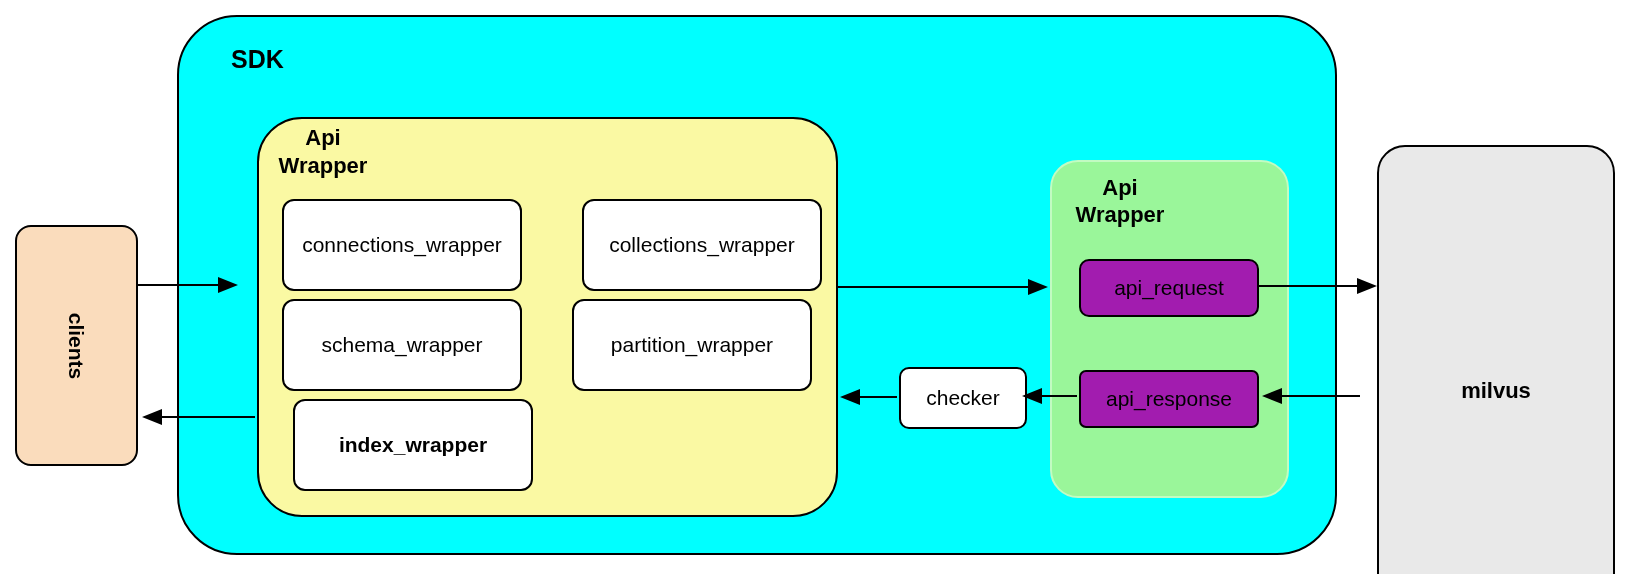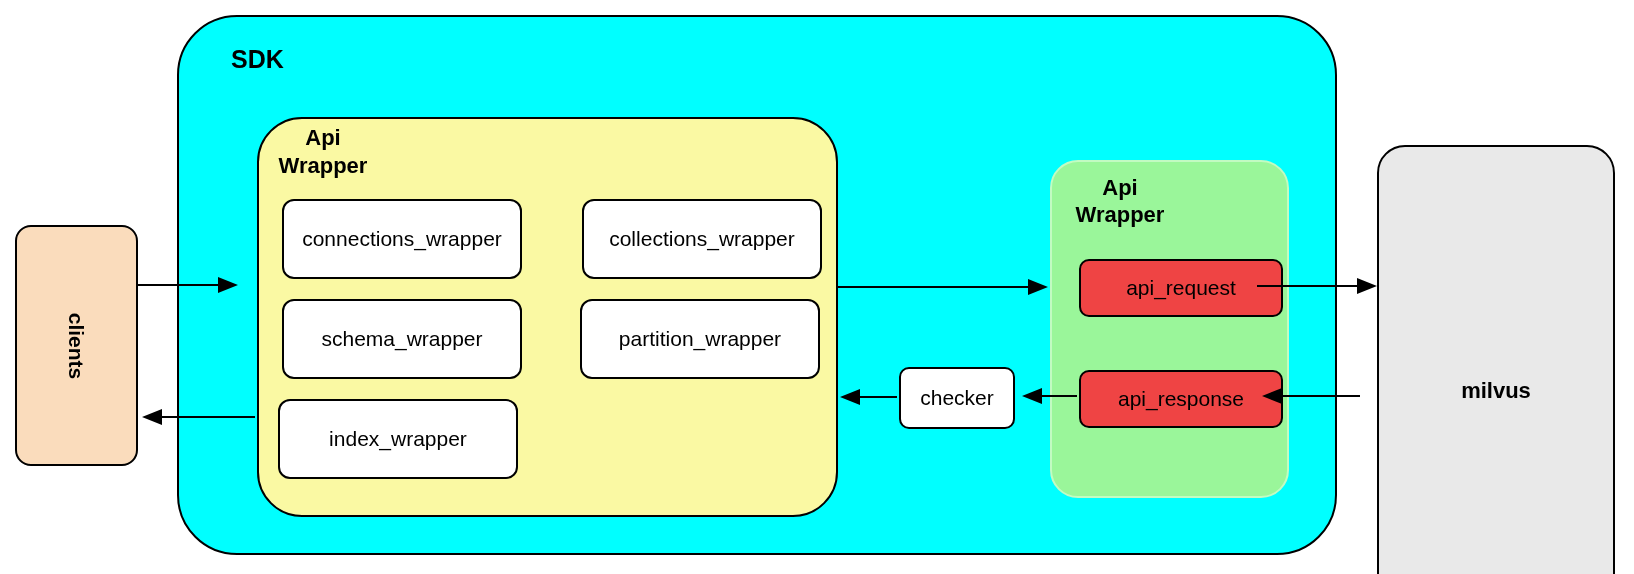--- a/index.html
+++ b/index.html
@@ -16,39 +16,39 @@
 
   
   .sdk{left:177px;top:15px;width:1160px;height:540px;background:#00FFFF;border-radius:60px;}
   .sdk-label{position:absolute;left:52px;top:28px;font-weight:bold;font-size:25px;}
 
   
   .wrapper{position:absolute;left:78px;top:100px;width:581px;height:400px;background:#FAF9A3;
            border:2px solid #000;border-radius:45px;box-sizing:border-box;}
   .wrapper-title{position:absolute;left:8px;top:5px;width:112px;text-align:center;
                  font-weight:bold;font-size:22px;line-height:28px;}
-  .module{position:absolute;width:240px;height:80px;background:#fff;border:2px solid #000;
+  .module{position:absolute;width:240px;height:92px;background:#fff;border:2px solid #000;
           border-radius:12px;box-sizing:border-box;font-size:21px;}
   .m0{left:23px;top:80px;}  .m1{left:323px;top:80px;}
-  .m2{left:23px;top:180px;} .m3{left:321px;top:180px;}
-  .m4{left:19px;top:280px;} .m5{left:323px;top:280px;}
+  .m2{left:23px;top:180px;} .m3{left:313px;top:180px;}
+  .m4{left:34px;top:280px;font-weight:bold;} .m5{left:323px;top:280px;}
 
   
-  .checker{position:absolute;left:720px;top:350px;width:116px;height:62px;background:#fff;
+  .checker{position:absolute;left:720px;top:350px;width:128px;height:62px;background:#fff;
            border:2px solid #000;border-radius:10px;box-sizing:border-box;font-size:21px;}
 
   
   .gateway{position:absolute;left:871px;top:143px;width:239px;height:338px;background:#9AF69A;
            border:2px solid #C2FBC2;border-radius:28px;box-sizing:border-box;}
   .gw-title{position:absolute;left:18px;top:12px;width:100px;text-align:center;
             font-weight:bold;font-size:22px;line-height:27px;}
-  .gw-box{position:absolute;width:204px;height:58px;background:#ef4444;border:2px solid #000;
+  .gw-box{position:absolute;width:180px;height:58px;background:#a21caf;border:2px solid #000;
           border-radius:10px;box-sizing:border-box;font-size:21px;}
   .req{left:27px;top:97px;}
-  .res{left:27px;top:208px;}
+  .res{left:27px;top:208px;border-radius:7px;}
 
   
   .milvus{left:1377px;top:145px;width:238px;height:492px;background:#E9E9E9;border-radius:28px;
           font-weight:bold;font-size:22px;}
 
   
   .aline{position:absolute;height:2px;background:#000;}
   .ahead{position:absolute;width:0;height:0;border-top:8px solid transparent;border-bottom:8px solid transparent;}
   .ahead.r{border-left:20px solid #000;}
   .ahead.l{border-right:20px solid #000;}

